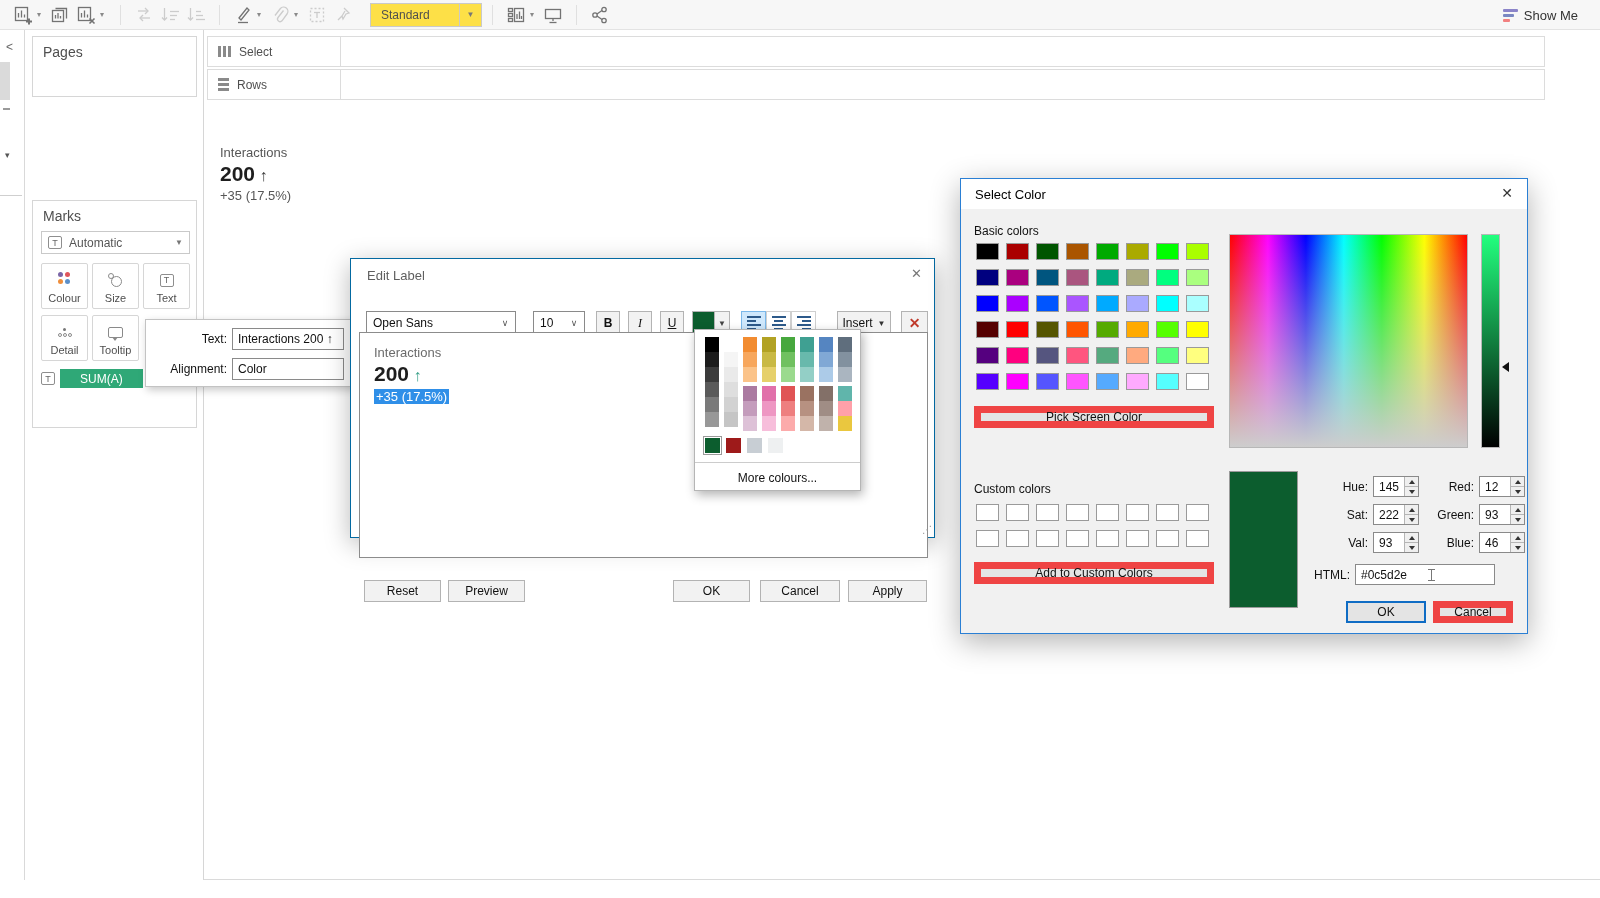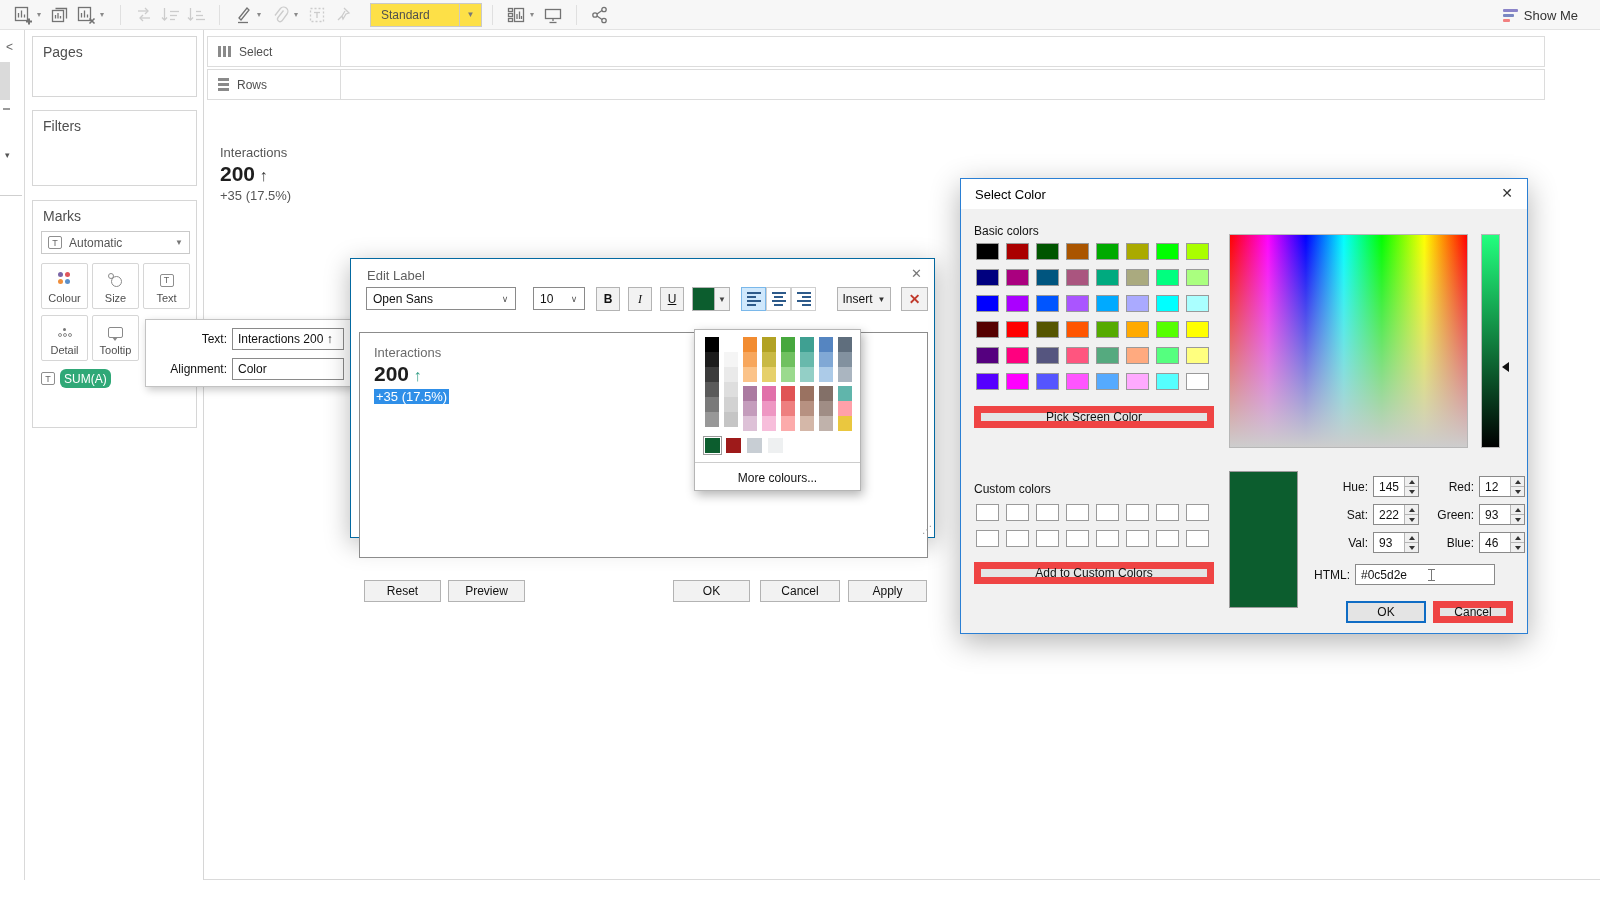--- a/index.html
+++ b/index.html
@@ -44,21 +44,21 @@
   .dots4 i{width:5px;height:5px;border-radius:50%;}
   .size-ic{position:relative;width:16px;height:16px;}
   .size-ic i{position:absolute;border:1.2px solid #8a8a8a;border-radius:50%;}
   .detail-ic{display:flex;flex-direction:column;align-items:center;gap:2px;}
   .detail-ic .d1{width:3px;height:3px;border-radius:50%;background:#777;}
   .detail-ic .d3{display:flex;gap:1px;}
   .detail-ic .d3 i{width:4px;height:4px;border:1px solid #8a8a8a;border-radius:50%;}
   .tt-ic{width:15px;height:11px;border:1.2px solid #8a8a8a;border-radius:2px;position:relative;}
   .tt-ic:after{content:"";position:absolute;left:3px;bottom:-4px;border-left:3px solid transparent;border-right:3px solid transparent;border-top:4px solid #8a8a8a;}
   .pill-row{position:absolute;left:8px;top:168px;display:flex;align-items:center;gap:5px;}
-  .pill{height:19px;padding:0 4px;border-radius:6px;color:#fff;font-size:12px;display:flex;align-items:center;cursor:pointer;}
+  .pill{height:19px;padding:0 20px;border-radius:0;color:#fff;font-size:12px;display:flex;align-items:center;cursor:pointer;}
 
   
   .shelf{position:absolute;left:207px;height:31px;background:#fff;border:1px solid #dcdcdc;display:flex;align-items:center;}
   .shelf .shelf-head{width:133px;height:100%;border-right:1px solid #dcdcdc;display:flex;align-items:center;padding-left:10px;gap:8px;}
   .shelf .shelf-label{font-size:12px;color:#4f4f4f;}
   .cols-ic{display:flex;gap:2px;}
   .cols-ic i{width:3px;height:11px;background:#8a8a8a;}
   .rows-ic{display:flex;flex-direction:column;gap:2px;}
   .rows-ic i{width:11px;height:3px;background:#8a8a8a;}
 
@@ -79,21 +79,21 @@
   
   .win-btn{display:flex;align-items:center;justify-content:center;background:#f2f2f2;border:1px solid #b3b3b3;font-size:12px;color:#111;cursor:pointer;}
   .combo{display:flex;align-items:center;border:1px solid #8a8a8a;background:#fff;height:23px;}
   .combo .combo-text{flex:1;font-size:12px;color:#111;padding-left:6px;}
   .combo .combo-caret{width:20px;text-align:center;font-size:9px;color:#555;}
 
   
   .el-dialog{position:absolute;left:350px;top:258px;width:585px;height:280px;background:#fff;border:1px solid #0369a1;box-shadow:0 6px 24px rgba(0,0,0,.28);z-index:10;}
   .el-title{position:absolute;left:16px;top:9px;font-size:13px;color:#5f5f5f;}
   .el-close{position:absolute;right:12px;top:7px;font-size:13px;color:#777;cursor:pointer;}
-  .el-toolbar{position:absolute;left:0;top:28px;width:100%;height:26px;padding-left:29px;}
+  .el-toolbar{position:absolute;left:0;top:52px;width:100%;height:26px;padding-left:29px;}
   .el-toolbar>*{position:absolute;top:0;}
   .fmt-btn{width:24px;height:24px;}
   .fmt-b{font-weight:bold;}
   .fmt-i{font-style:italic;font-family:"Liberation Serif",serif;}
   .fmt-u{text-decoration:underline;}
   .color-btn{left:341px;width:38px;height:24px;display:flex;border:1px solid #b3b3b3;background:#f2f2f2;cursor:pointer;}
   .color-btn .cswatch{width:22px;height:100%;border-right:1px solid #b3b3b3;}
   .color-btn .ccaret{flex:1;display:flex;align-items:center;justify-content:center;font-size:8px;color:#444;}
   .align-btn{width:25px;height:24px;background:#fff;border:1px solid #cfcfcf;display:flex;align-items:center;justify-content:center;cursor:pointer;}
   .align-btn.sel{background:#cfe8fc;border-color:#7ab8ea;}
@@ -292,23 +292,20 @@
     <span class="chev">&lt;</span>
     <span class="blk"></span>
     <span class="dash"></span>
     <span class="drop">▾</span>
     <span class="hline"></span>
   </div>
   <div class="panel-div"></div>
 
   <div class="lp-box" style="left:32px;top:36px;width:165px;height:61px;">
     <span class="lp-label">Pages</span>
-  </div>
-  <div class="lp-box" style="left:32px;top:110px;width:165px;height:76px;">
-    <span class="lp-label">Filters</span>
   </div>
   <div class="lp-box" style="left:32px;top:200px;width:165px;height:228px;">
     <span class="lp-label">Marks</span>
     <div class="marks-dd">
       <span class="ticon">T</span>
       <span class="dd-text">Automatic</span>
       <span class="dd-caret">▼</span>
     </div>
     <div class="mark-btn" style="left:8px;top:62px;">
       <span class="mb-icon dots4">

